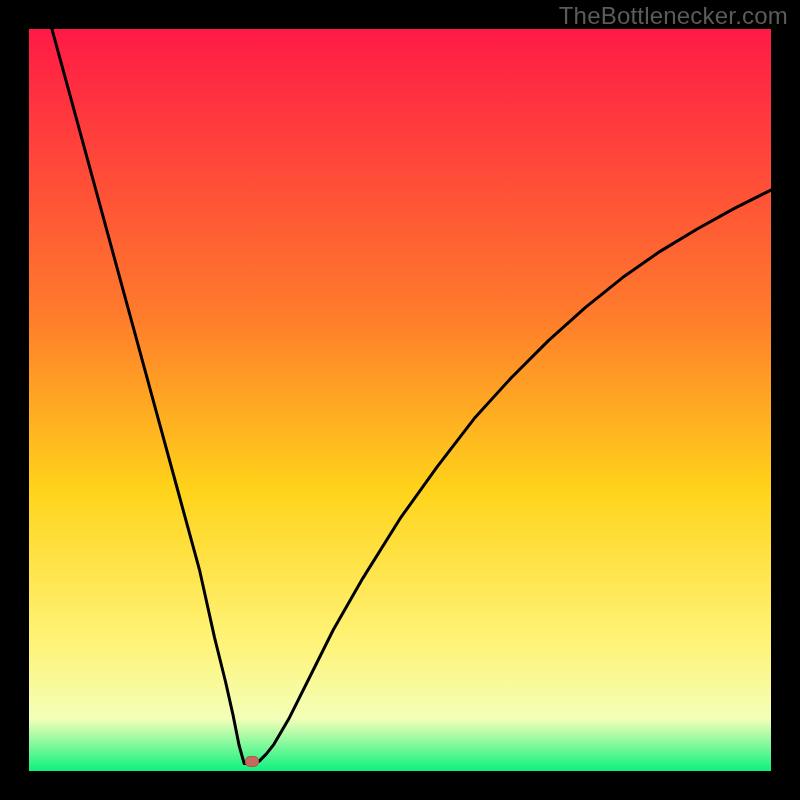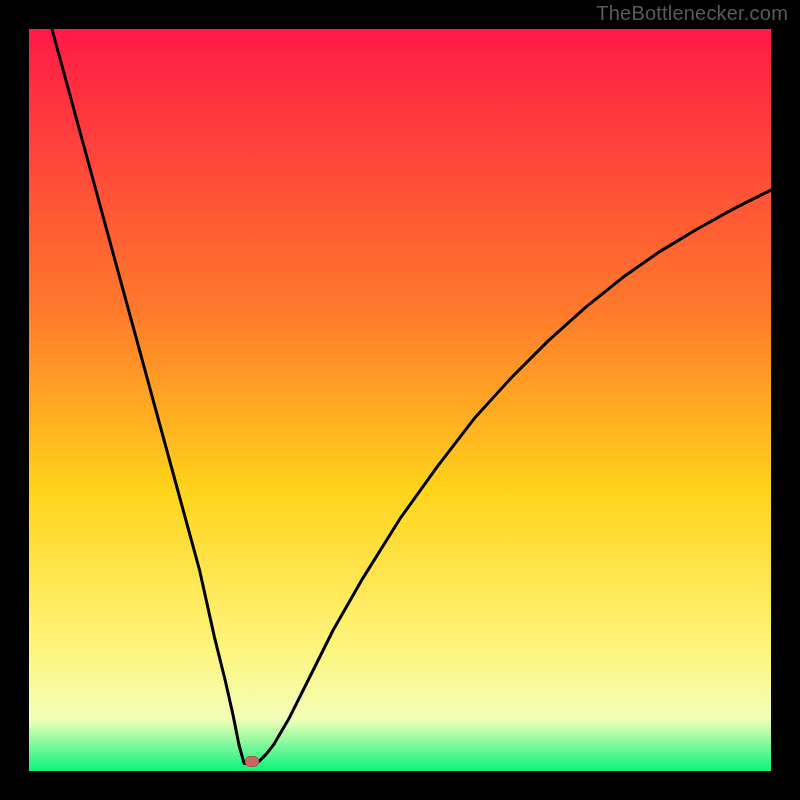--- a/index.html
+++ b/index.html
@@ -15,21 +15,21 @@
     position: relative;
     width: 800px;
     height: 800px;
     background: #000;
   }
   .watermark {
     position: absolute;
     top: 2px;
     right: 12px;
     color: #5b5b5b;
-    font-size: 20px;
+    font-size: 24px;
     letter-spacing: 0.2px;
     font-weight: 400;
     z-index: 5;
   }
   .plot-area {
     position: absolute;
     left: 29px;
     top: 29px;
     width: 742px;
     height: 742px;

